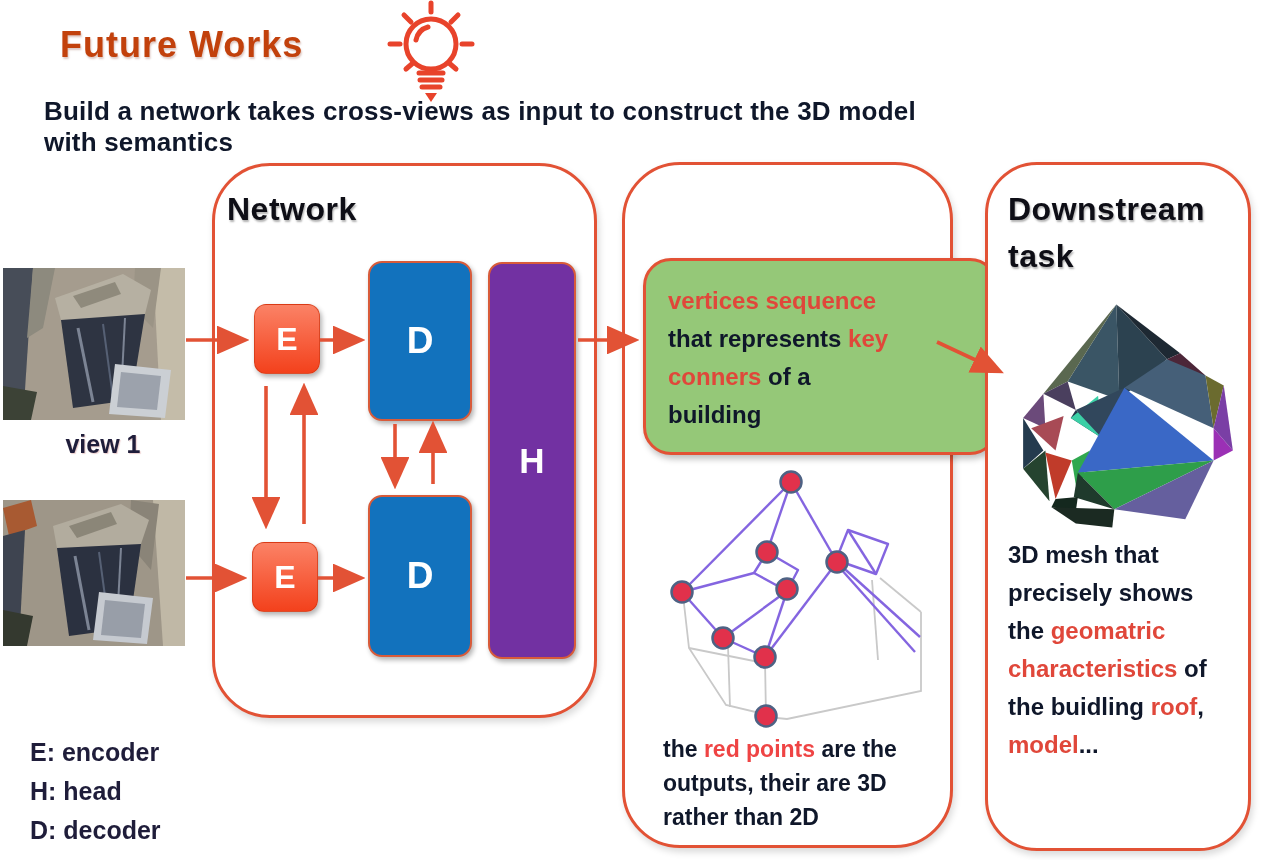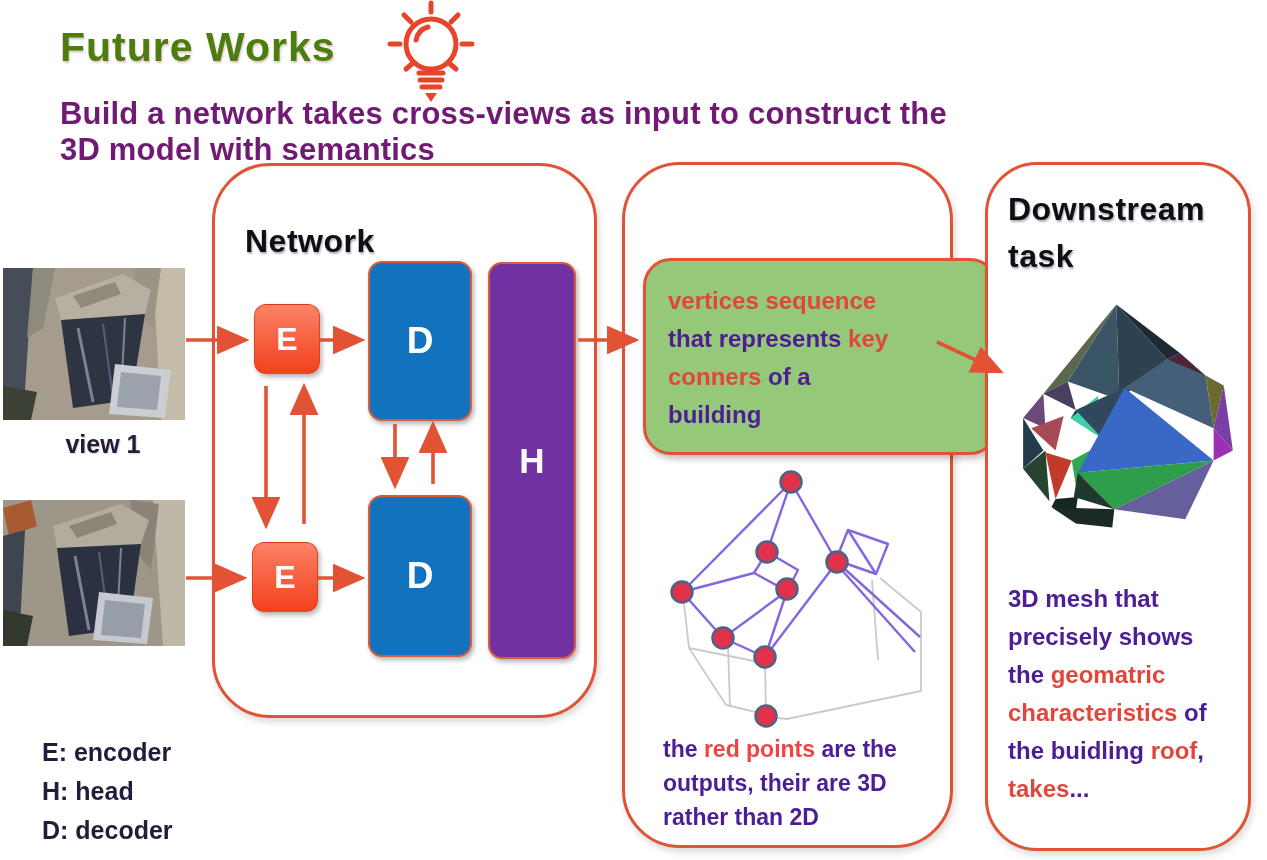--- a/index.html
+++ b/index.html
@@ -3,26 +3,26 @@
 <meta charset="utf-8">
 <style>
   html,body{margin:0;padding:0;background:#ffffff;}
   #stage{
     position:relative;width:1267px;height:860px;overflow:hidden;background:#ffffff;
     font-family:"Liberation Sans","DejaVu Sans",sans-serif;
   }
   .abs{position:absolute;}
   
   .main-title{
-    left:60px;top:24px;font-size:41px;font-weight:bold;letter-spacing:1px;
-    color:#4d7c0f;text-shadow:1px 2px 2px rgba(120,30,10,.25);
+    left:60px;top:24px;font-size:36px;font-weight:bold;letter-spacing:1px;
+    color:#c2410c;text-shadow:1px 2px 2px rgba(120,30,10,.25);
   }
   .subtitle{
-    left:60px;top:96px;width:900px;font-size:31px;font-weight:bold;
-    color:#701a75;letter-spacing:.2px;
+    left:44px;top:96px;width:900px;font-size:26px;font-weight:bold;
+    color:#0f172a;letter-spacing:.2px;
   }
   .panel-title{
     font-size:32px;font-weight:bold;color:#0E0E16;letter-spacing:.5px;
     text-shadow:1px 2px 2px rgba(0,0,0,.30);white-space:pre-line;line-height:47px;
   }
   .view-label{
     width:182px;text-align:center;font-size:25px;font-weight:bold;color:#1F1D3A;
     text-shadow:1px 1px 1px rgba(180,60,60,.25);
   }
   .legend-item{font-size:25px;font-weight:bold;color:#1F1D3A;line-height:39px;}
@@ -51,22 +51,22 @@
   }
   
   .green-box{
     left:643px;top:258px;width:355px;height:197px;border-radius:28px;
     background:#95C878;border:3px solid #E25235;box-sizing:border-box;
     box-shadow:2px 4px 6px rgba(0,0,0,.25);
   }
   .rich{white-space:pre-line;font-weight:bold;}
   .green-note{padding:21px 14px 0 22px;font-size:24px;line-height:38px;}
   .points-note{left:663px;top:732px;width:280px;font-size:23px;line-height:34px;}
-  .mesh-note{left:1008px;top:580px;width:238px;font-size:24px;line-height:38px;}
-  .seg-dark{color:#4c1d95;}
+  .mesh-note{left:1008px;top:536px;width:238px;font-size:24px;line-height:38px;}
+  .seg-dark{color:#0f172a;}
   .seg-red{color:#E0473A;}
   .seg-pink{color:#ef4444;}
   svg{display:block;}
 </style>
 </head>
 <body>
 
 <div id="stage">
 
   <div class="abs main-title">Future Works</div>
@@ -120,21 +120,21 @@
     <polygon points="54,48 138,44 126,128 66,136" fill="#2B3140"></polygon>
     <line x1="72" y1="56" x2="86" y2="130" stroke="#7C8494" stroke-width="3"></line>
     <line x1="96" y1="52" x2="106" y2="126" stroke="#566074" stroke-width="2"></line>
     <line x1="118" y1="48" x2="114" y2="124" stroke="#7C8494" stroke-width="2"></line>
     <polygon points="96,92 150,98 144,144 90,140" fill="#C6CAD0"></polygon>
     <polygon points="102,100 142,104 138,138 98,135" fill="#989EA8"></polygon>
     <polygon points="0,110 30,116 24,146 0,146" fill="#34392F"></polygon>
   </svg>
 
   <div class="abs panel" style="left:212px;top:163px;width:385px;height:555px;box-sizing:border-box;"></div>
-  <div class="abs panel-title" style="left:245px;top:186px;margin-top:32px;">Network</div>
+  <div class="abs panel-title" style="left:227px;top:186px;">Network</div>
 
   <div class="abs block enc" style="left:254px;top:304px;">
     <span>E</span>
   </div>
   <div class="abs block enc" style="left:252px;top:542px;">
     <span>E</span>
   </div>
   <div class="abs block dec" style="left:368px;top:261px;">
     <span>D</span>
   </div>
@@ -225,23 +225,23 @@
     <polygon points="62,172 98,208 58,196" fill="#1F3A2C"></polygon>
     <polygon points="40,198 62,196 60,210 36,206" fill="#14281E"></polygon>
     <polygon points="36,206 98,208 96,226 60,222" fill="#1B2A22"></polygon>
   </svg>
 
   <div class="abs rich mesh-note"><span class="seg-dark">3D mesh that
 precisely shows
 the </span><span class="seg-red">geomatric
 characteristics</span><span class="seg-dark"> of
 the buidling </span><span class="seg-red">roof</span><span class="seg-dark">,
-</span><span class="seg-red">takes</span><span class="seg-dark">...</span></div>
-
-  <div class="abs" style="left:42px;top:733px;">
+</span><span class="seg-red">model</span><span class="seg-dark">...</span></div>
+
+  <div class="abs" style="left:30px;top:733px;">
     <div class="legend-item">E: encoder</div>
     <div class="legend-item">H: head</div>
     <div class="legend-item">D: decoder</div>
   </div>
 
   <svg class="abs" style="left:0;top:0;pointer-events:none;" width="1267" height="860" viewBox="0 0 1267 860">
     <defs>
       <marker id="ah" markerWidth="9" markerHeight="8" refX="7.5" refY="4" orient="auto">
         <path d="M0,0 L9,4 L0,8 Z" fill="#E25235"></path>
       </marker>

